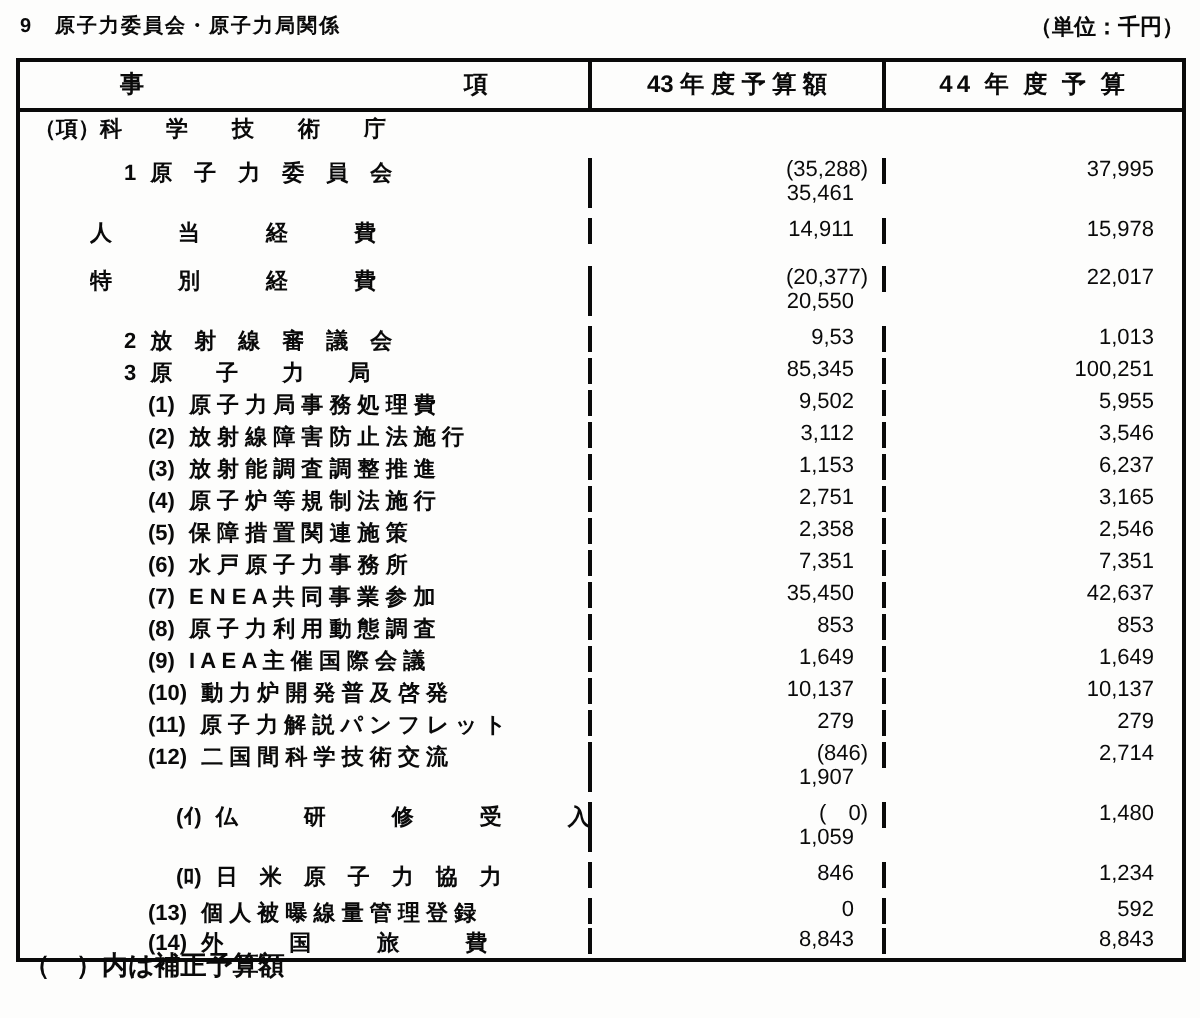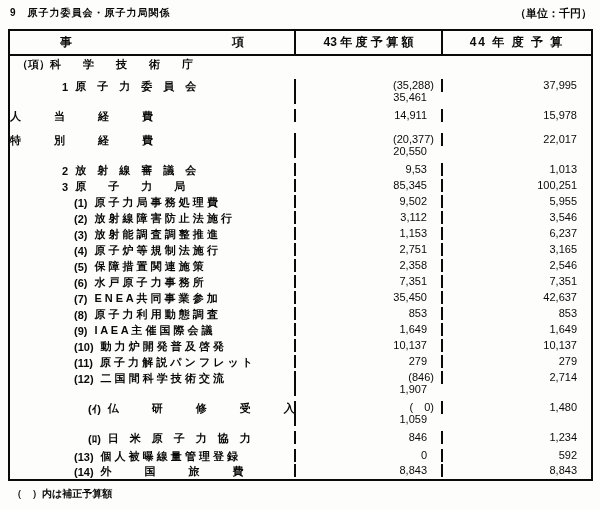--- a/index.html
+++ b/index.html
@@ -23,32 +23,32 @@
   .th-val.fy44{width:150px;flex:0 0 150px;letter-spacing:2px;}
 
   .tbody{flex:1;display:flex;flex-direction:column;font-size:11px;padding-top:1px;}
   .row{display:flex;flex:1 1 16px;min-height:13px;align-items:flex-start;}
   .row.h22{flex:0 0 22px;} .row.h24{flex:0 0 24px;} .row.h30{flex:0 0 30px;}
   .row.h18{flex:0 0 18px;} .row.h15{flex:0 0 15px;} .row.h17{flex:0 0 17px;}
 
   .c-label{flex:1;display:flex;align-items:center;font-weight:bold;white-space:pre;
            overflow:hidden;box-sizing:border-box;}
   .ind0{padding-left:7px;} .ind1{padding-left:52px;} .ind2{padding-left:64px;}
-  .ind3{padding-left:78px;} .ind4{}
+  .ind3{padding-left:78px;} .ind4{margin-left:35px;}
   .row-num{margin-right:7px;letter-spacing:0px;}
   .row-label{letter-spacing:0px;}
 
   .c-val{width:147px;flex:0 0 147px;border-left:2px solid #0a0a0a;display:flex;
          flex-direction:column;justify-content:center;align-items:flex-end;
          padding-right:14px;box-sizing:border-box;font-weight:normal;}
   .c-val.fy44{width:150px;flex:0 0 150px;}
   .c-val .paren{line-height:12px;margin-right:-7px;white-space:pre;}
   .c-val .main{line-height:13px;white-space:pre;margin-left:43px;}
 
-  .footnote{position:absolute;top:487px;left:12px;font-size:10px;font-weight:bold;white-space:pre;}
+  .footnote{position:absolute;top:474px;left:12px;font-size:13px;font-weight:bold;white-space:pre;}
 </style>
 </head>
 <body>
 
 <div class="page">
 
   <div class="doc-title">9　原子力委員会・原子力局関係</div>
   <div class="unit-note">（単位：千円）</div>
 
   <div class="budget-table">

